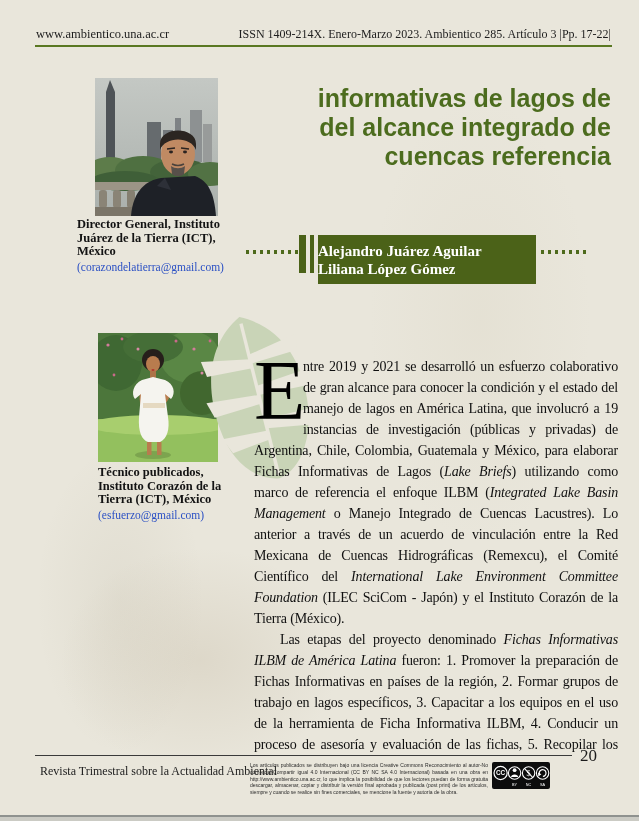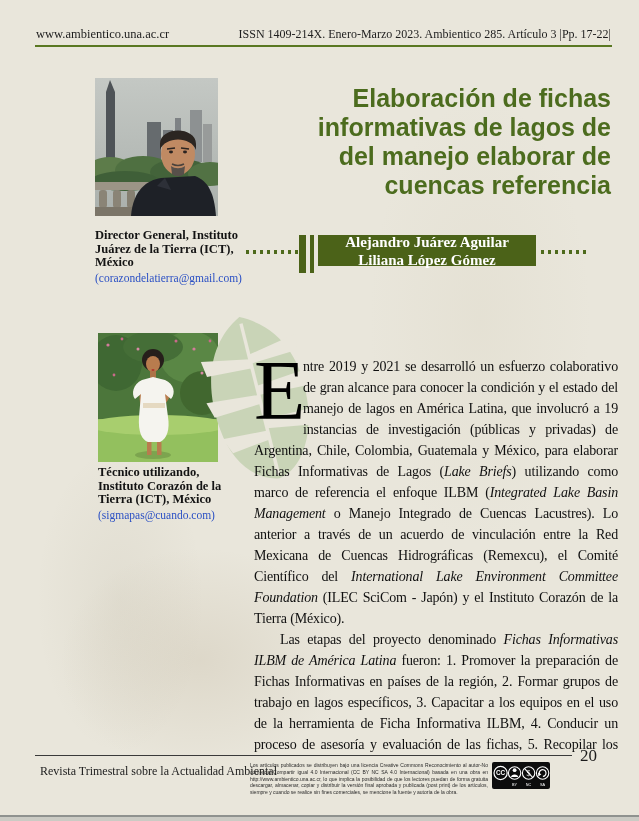--- a/index.html
+++ b/index.html
@@ -19,33 +19,33 @@
   .hdr-rule{position:absolute;left:35px;right:27px;top:45px;height:2px;background:#5a7822;}
   
   .title{position:absolute;right:28px;top:84px;width:380px;text-align:right;
     font-family:"Liberation Sans",sans-serif;font-weight:bold;font-size:25px;
     line-height:29px;color:#4c6c1e;}
   
   .photo1{position:absolute;left:95px;top:78px;width:123px;height:138px;}
   .photo2{position:absolute;left:98px;top:333px;width:120px;height:129px;}
   
   .caption{position:absolute;width:165px;font-weight:bold;font-size:12.5px;line-height:13.5px;color:#131313;}
-  .cap1{left:95px;top:218px;margin-top:11px;}
+  .cap1{left:77px;top:218px;}
   .cap2{left:98px;top:466px;}
   .email{font-weight:normal;font-size:11.5px;color:#2b50c4;margin-top:2px;cursor:pointer;}
   
   .dots{position:absolute;top:250px;height:4px;
     background:repeating-linear-gradient(90deg,#4e6a1c 0 3px,transparent 3px 7px);}
   .dots-left{left:246px;width:52px;}
   .dots-right{left:541px;width:46px;}
   .abar{position:absolute;top:235px;height:38px;background:#4b6218;}
   .abar1{left:299px;width:7px;}
   .abar2{left:310px;width:4px;}
-  .abox{position:absolute;left:318px;top:235px;width:218px;height:31px;background:#4b6218;
-    color:#fff;font-weight:bold;font-size:15px;line-height:18px;text-align:center;
+  .abox{position:absolute;left:318px;top:235px;width:218px;height:49px;background:#4b6218;
+    color:#fff;font-weight:bold;font-size:15px;line-height:18px;
     display:flex;flex-direction:column;justify-content:center;}
   
   .leaf{position:absolute;left:200px;top:310px;width:118px;height:172px;pointer-events:none;}
   
   .bodycol{position:absolute;left:254px;top:356px;width:364px;max-height:402px;overflow:hidden;
     font-size:14px;line-height:21px;letter-spacing:-0.15px;color:#101010;
     text-align:justify;hyphens:auto;}
   .bodycol p{margin:0;}
   .bodycol p + p{text-indent:26px;}
   .dropcap{float:left;width:42px;height:64px;margin:3px 7px 0 0;
@@ -63,23 +63,22 @@
 </head>
 <body>
 
 <div id="page">
 
   <div class="hdr-left">www.ambientico.una.ac.cr</div>
   <div class="hdr-right">ISSN 1409-214X. Enero-Marzo 2023. Ambientico 285. Artículo 3 |Pp. 17-22|</div>
   <div class="hdr-rule"></div>
 
   <div class="title">
-    <div>Elaboración de fichas</div>
     <div>informativas de lagos de</div>
-    <div>del manejo elaborar de</div>
+    <div>del alcance integrado de</div>
     <div>cuencas referencia</div>
   </div>
 
   <div class="photo1">
     <svg width="123" height="138" viewBox="0 0 123 138">
       <defs>
         <linearGradient id="sky" x1="0" y1="0" x2="0" y2="1">
           <stop offset="0" stop-color="#c4c8c4"></stop>
             <stop offset="1" stop-color="#aab0ac"></stop>
         </linearGradient>
@@ -156,24 +155,24 @@
       <path d="M43 75 C40 62 42 52 46 49 L50 58 Z" fill="#b87c4e"></path>
       <path d="M68 49 C74 56 74 64 66 72 L62 66 Z" fill="#b87c4e"></path>
       <path d="M55 44 L44 47 C35 51 33 61 37 66 L43 61 L41 84 C40 99 44 107 50 109 L62 109 C69 106 72 96 70 84 L67 61 L73 66 C78 60 76 51 67 47 Z" fill="#f5f4ef"></path>
       <rect x="45" y="70" width="22" height="5" fill="#e3d6bb" opacity="0.9"></rect>
       <rect x="49" y="109" width="4.5" height="13" fill="#b87c4e"></rect>
       <rect x="59" y="109" width="4.5" height="13" fill="#b87c4e"></rect>
     </svg>
   </div>
 
   <div class="caption cap2">
-    <div>Técnico utilizando,</div>
+    <div>Técnico publicados,</div>
     <div>Instituto Corazón de la</div>
     <div>Tierra (ICT), México</div>
-    <div class="email">(sigmapas@cuando.com)</div>
+    <div class="email">(esfuerzo@gmail.com)</div>
   </div>
 
   <div class="leaf">
     <svg width="118" height="172" viewBox="0 0 100 150">
       <g transform="rotate(-14 50 75)">
         <path d="M50 4 C18 20 6 55 10 95 C13 126 30 146 50 149 C71 146 87 120 90 88 C94 52 82 20 50 4 Z" fill="#c9d4b7"></path>
         <path d="M50 10 L50 146" stroke="#e9e6db" stroke-width="3"></path>
         <path d="M50 38 L94 30 L92 44 L50 46 Z" fill="#e9e6db"></path>
         <path d="M50 66 L96 62 L94 76 L50 74 Z" fill="#e9e6db"></path>
         <path d="M50 96 L92 96 L88 110 L50 104 Z" fill="#e9e6db"></path>

